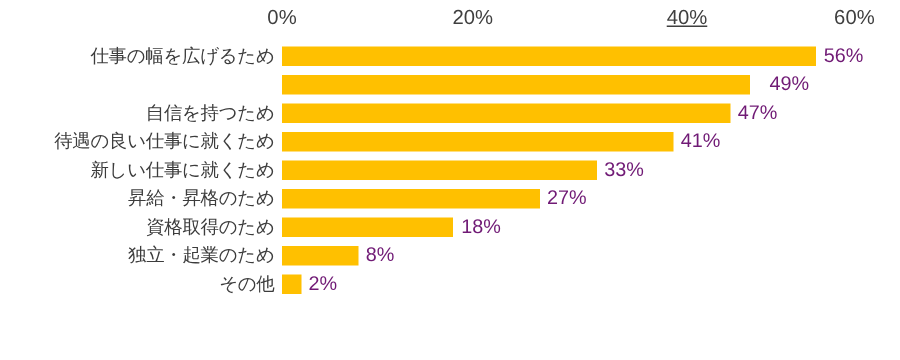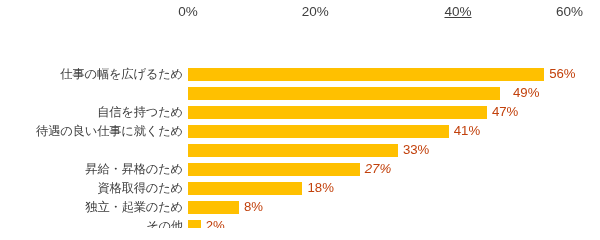--- a/index.html
+++ b/index.html
@@ -40,21 +40,20 @@
     white-space: nowrap;
     line-height: 16px;
   }
 
   
   #rows {
     position: absolute;
     left: 0;
     top: 28px;
     width: 600px;
-    margin-top: 37px;
   }
   .row {
     position: relative;
     height: 19px;
     width: 600px;
   }
   .cat-label {
     position: absolute;
     right: 417px;           
     top: 0;
@@ -76,21 +75,21 @@
     height: 13px;
     background: #FFC000;
     display: block;
   }
   .val-label {
     position: absolute;
     top: 0;
     height: 19px;
     line-height: 18px;
     font-size: 13.2px;
-    color: #c2410c;
+    color: #701a75;
     white-space: nowrap;
     padding-left: 5px;
   }
 </style>
 </head>
 <body>
 
 <div id="chart-root">
 
   <div id="axis-top">
@@ -122,31 +121,32 @@
         <div class="val-label" style="left: 486.92px;">47%</div>
       </div>
       <div class="row">
         <div class="cat-label">待遇の良い仕事に就くため</div>
         <div class="bar-wrap" style="width: 260.76px;">
           <div class="bar"></div>
         </div>
         <div class="val-label" style="left: 448.76px; text-align: right;">41%</div>
       </div>
       <div class="row">
+        <div class="cat-label">新しい仕事に就くため</div>
         <div class="bar-wrap" style="width: 209.88px;">
           <div class="bar"></div>
         </div>
         <div class="val-label" style="left: 397.88px;">33%</div>
       </div>
       <div class="row">
         <div class="cat-label">昇給・昇格のため</div>
         <div class="bar-wrap" style="width: 171.72px;">
           <div class="bar"></div>
         </div>
-        <div class="val-label" style="left: 359.72px; font-style: italic;">27%</div>
+        <div class="val-label" style="left: 359.72px;">27%</div>
       </div>
       <div class="row">
         <div class="cat-label">資格取得のため</div>
         <div class="bar-wrap" style="width: 114.48px;">
           <div class="bar"></div>
         </div>
         <div class="val-label" style="left: 302.48px;">18%</div>
       </div>
       <div class="row">
         <div class="cat-label">独立・起業のため</div>

